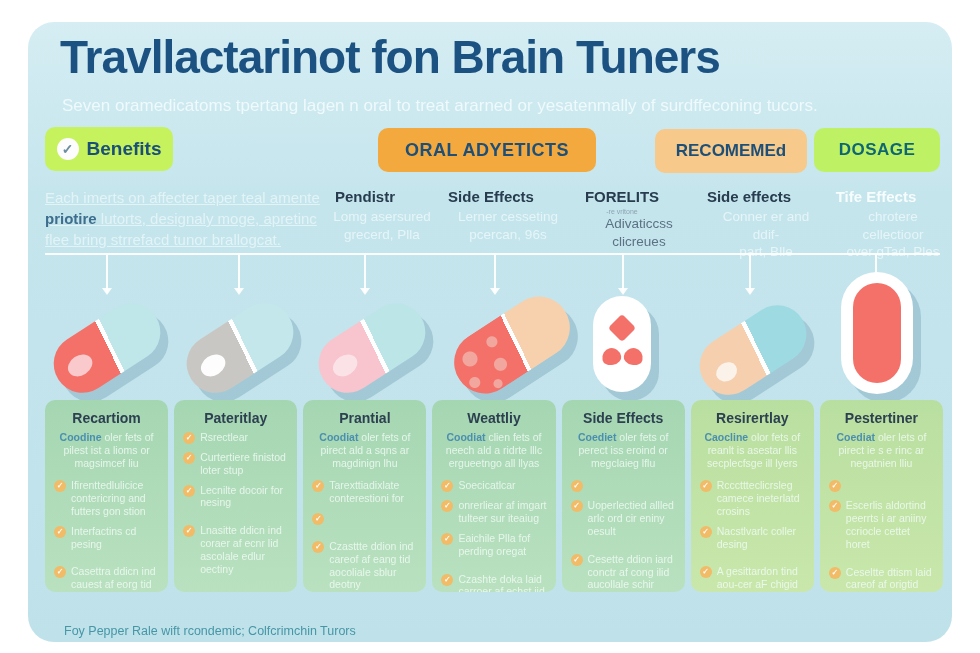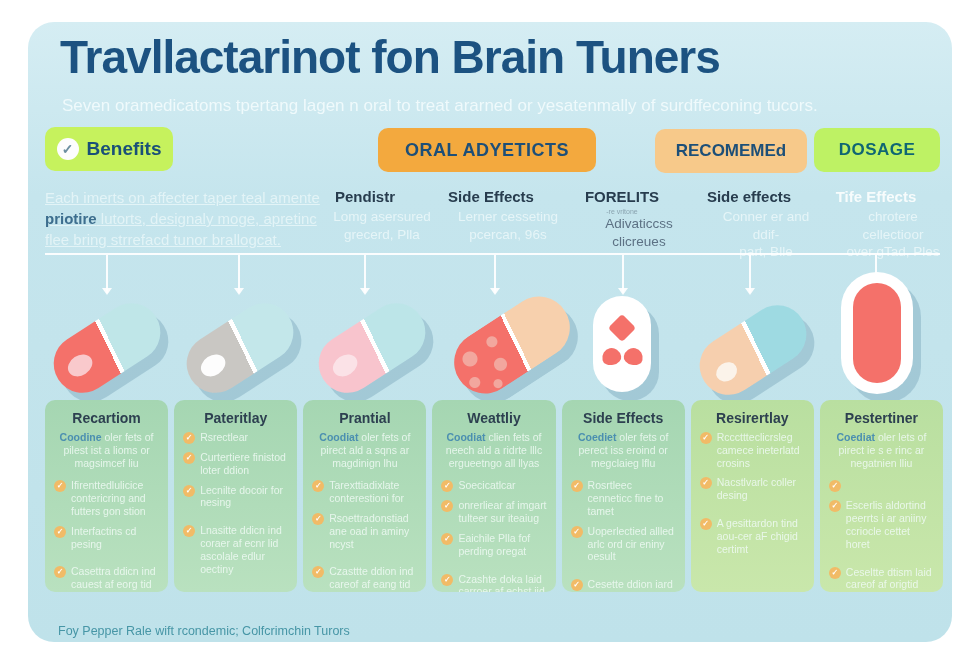--- a/index.html
+++ b/index.html
@@ -72,21 +72,21 @@
   .card--lime{background:linear-gradient(180deg,#b9dfa0 0%,#c9e7ab 100%);}
   .card-title{text-align:center;font-size:14px;font-weight:800;color:#2d4050;margin-bottom:5px;}
   .card-intro{text-align:center;font-size:10.5px;line-height:1.25;color:rgba(240,250,244,0.85);margin-bottom:9px;}
   .card-intro .lead{color:#4b8fb0;font-weight:700;}
   .bullet{display:flex;gap:5px;margin-bottom:7px;}
   .bullet--last{margin-top:15px;}
   .bicon{flex:0 0 12px;width:12px;height:12px;border-radius:50%;background:#f1bb67;color:#ffffff;
          font-size:8px;line-height:12px;text-align:center;font-weight:700;margin-top:1px;}
   .btext{font-size:10.5px;line-height:1.22;color:rgba(240,250,244,0.85);}
   
-  .footer{position:absolute;left:58px;top:624px;font-size:12.5px;color:#4796a6;}
+  .footer{position:absolute;left:64px;top:624px;font-size:12.5px;color:#4796a6;}
 </style>
 </head>
 <body>
 
 <div class="page">
   <div class="panel"></div>
 
   <div class="title">Travllactarinot fon Brain Tuners</div>
   <div class="subtitle">Seven oramedicatoms tpertang lagen n oral to treat ararned or yesatenmally of surdffeconing tucors.</div>
 
@@ -201,21 +201,21 @@
   </div>
       <div class="card">
     <div class="card-title">Pateritlay</div>
     <div class="bullets">
           <div class="bullet">
     <span class="bicon">✓</span>
     <span class="btext">Rsrectlear</span>
   </div>
           <div class="bullet">
     <span class="bicon">✓</span>
-    <span class="btext">Curtertiere finistod loter ddion</span>
+    <span class="btext">Curtertiere finistod loter stup</span>
   </div>
           <div class="bullet">
     <span class="bicon">✓</span>
     <span class="btext">Lecnilte docoir for nesing</span>
   </div>
           <div class="bullet bullet--last">
     <span class="bicon">✓</span>
     <span class="btext">Lnasitte ddicn ind coraer af ecnr lid ascolale edlur oectiny</span>
   </div>
         </div>
@@ -226,21 +226,20 @@
       <span class="lead">Coodiat</span>
       <span>oler fets of pirect ald a sqns ar magdinign lhu</span>
     </div>
     <div class="bullets">
           <div class="bullet">
     <span class="bicon">✓</span>
     <span class="btext">Tarexttiadixlate conterestioni for</span>
   </div>
           <div class="bullet">
     <span class="bicon">✓</span>
-    <span class="btext">Rsoettradonstiad ane oad in aminy ncyst</span>
   </div>
           <div class="bullet bullet--last">
     <span class="bicon">✓</span>
     <span class="btext">Czasttte ddion ind careof af eang tid aocoliale sblur deotny</span>
   </div>
         </div>
   </div>
       <div class="card">
     <div class="card-title">Weattliy</div>
     <div class="card-intro">
@@ -268,34 +267,37 @@
   </div>
       <div class="card">
     <div class="card-title">Side Effects</div>
     <div class="card-intro">
       <span class="lead">Coediet</span>
       <span>oler fets of perect iss eroind or megclaieg lflu</span>
     </div>
     <div class="bullets">
           <div class="bullet">
     <span class="bicon">✓</span>
-    <span class="btext">Rosrtleec cenneticc fine to tamet</span>
   </div>
           <div class="bullet">
     <span class="bicon">✓</span>
     <span class="btext">Uoperlectied allled arlc ord cir eniny oesult</span>
   </div>
           <div class="bullet bullet--last">
     <span class="bicon">✓</span>
     <span class="btext">Cesette ddion iard conctr af cong ilid aucollale schir coctim</span>
   </div>
         </div>
   </div>
       <div class="card card--lime">
     <div class="card-title">Resirertlay</div>
+    <div class="card-intro">
+      <span class="lead">Caocline</span>
+      <span>olor fets of reanlt is asestar llis secplecfsge ill lyers</span>
+    </div>
     <div class="bullets">
           <div class="bullet">
     <span class="bicon">✓</span>
     <span class="btext">Rcccttteclicrsleg camece ineterlatd crosins</span>
   </div>
           <div class="bullet">
     <span class="bicon">✓</span>
     <span class="btext">Nacstlvarlc coller desing</span>
   </div>
           <div class="bullet bullet--last">

